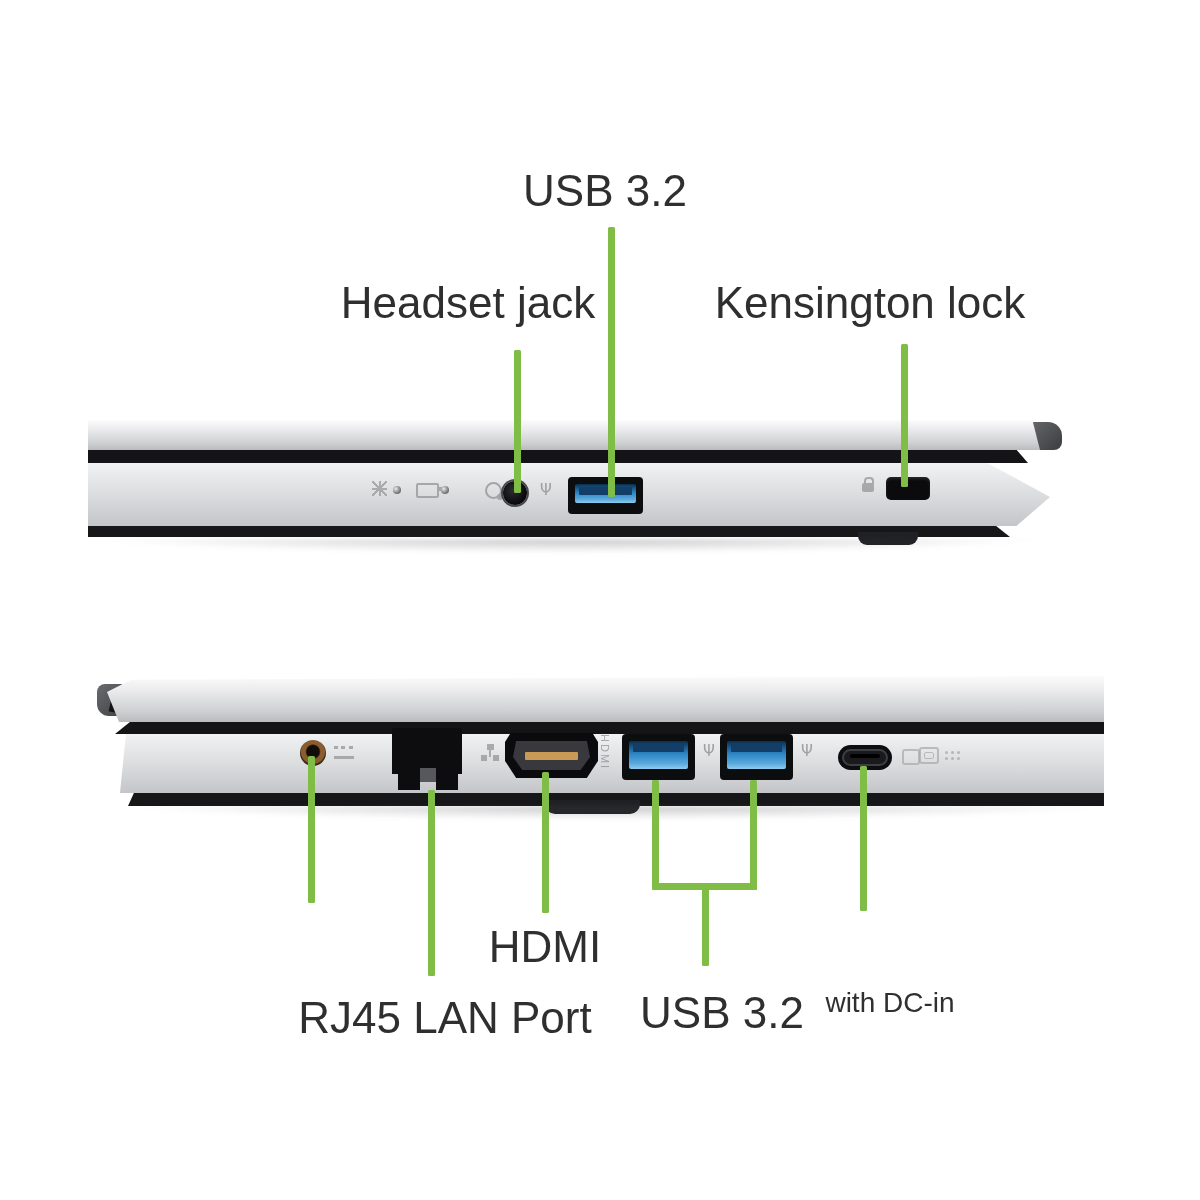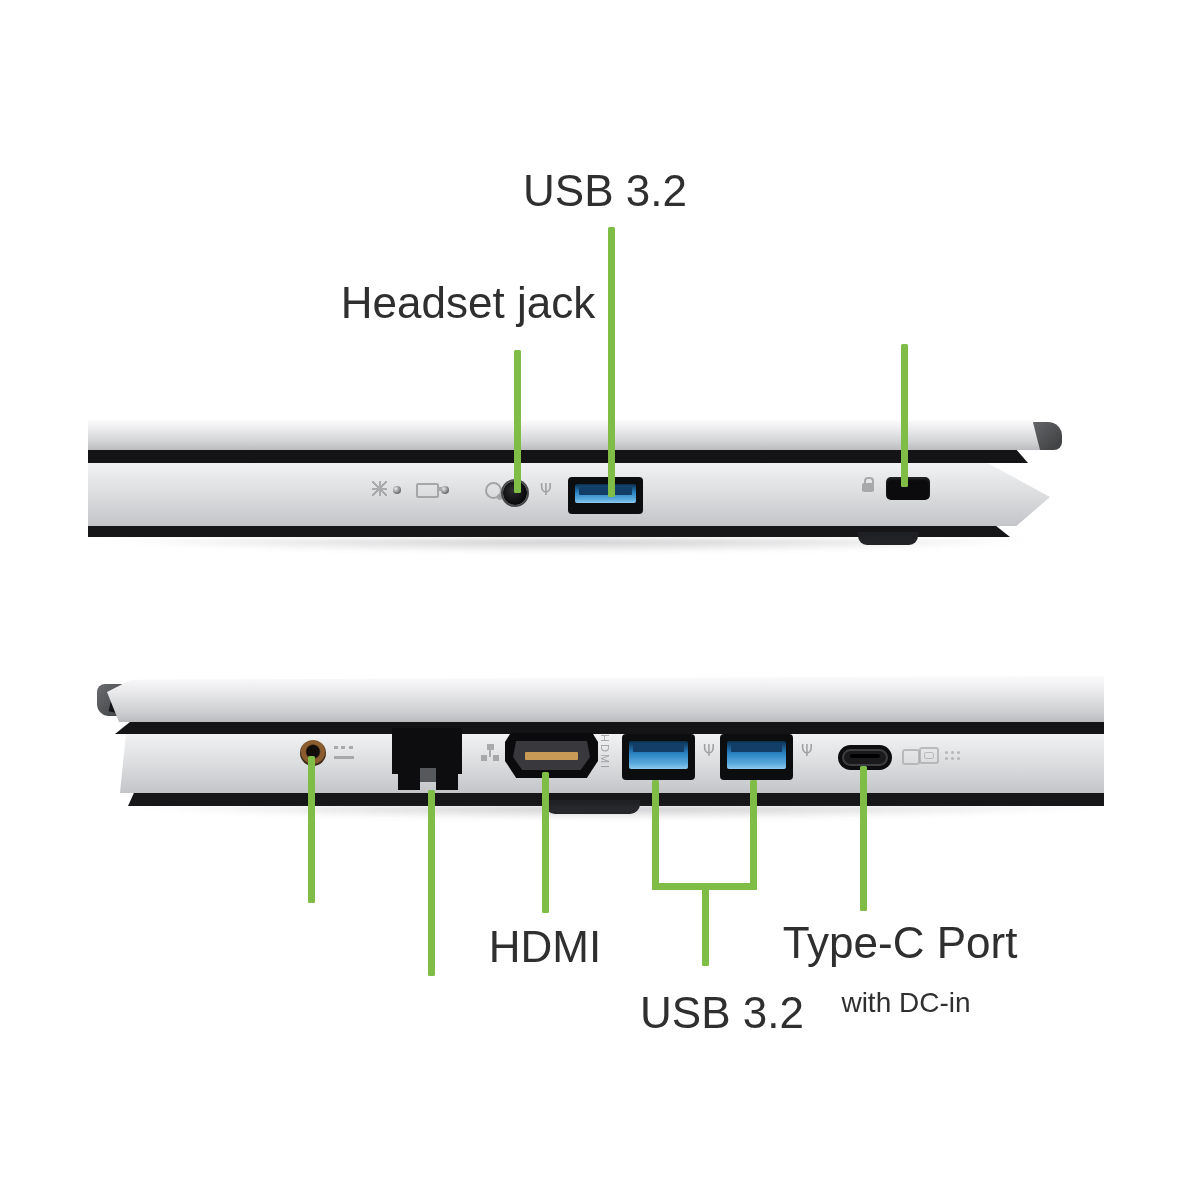--- a/index.html
+++ b/index.html
@@ -3,21 +3,21 @@
 <meta charset="utf-8">
 <style>
   html,body { margin:0; padding:0; }
   body { width:1200px; height:1200px; background:var(--c-background,#fff); }
   .canvas { position:relative; width:1104px; height:1200px; overflow:hidden;
             font-family:"Liberation Sans","DejaVu Sans",sans-serif; }
 
   
   .callout-label { position:absolute; transform:translateX(-50%); white-space:nowrap;
                    font-size:44px; color:var(--c-label_text,#2f2f30); letter-spacing:0px; }
-  .callout-label.small { font-size:28px;margin-left:16px; }
+  .callout-label.small { font-size:28px; }
   .callout-line { position:absolute; width:7px; background:var(--c-callout_green,#7fbd47);
                   border-radius:1.5px; z-index:6; }
   .callout-hbar { position:absolute; height:7px; background:var(--c-callout_green,#7fbd47);
                   border-radius:1.5px; z-index:6; }
 
   
   .laptop { position:absolute; z-index:2; }
   .lp-part { position:absolute; }
   .lid   { background:linear-gradient(180deg,#fbfbfc 0%,#ececee 30%,#cfd1d3 75%,#b9bbbe 100%); }
   .gap   { background:#141417; }
@@ -96,20 +96,21 @@
   .dots-icon { position:absolute; width:3px; height:3px; border-radius:50%; background:#a7a8aa; opacity:.75;
                box-shadow:6px 0 #a7a8aa, 12px 0 #a7a8aa, 0 6px #a7a8aa, 6px 6px #a7a8aa, 12px 6px #a7a8aa; }
 </style>
 </head>
 <body>
 
 <div class="canvas">
 
   <div class="callout-label" style="left:605px; top:166px;">USB 3.2</div>
   <div class="callout-label" style="left:468px; top:278px;">Headset jack</div>
+  <div class="callout-label" style="left:870px; top:278px;">Kensington lock</div>
 
   <div class="callout-line" style="left:608px; top:227px; height:270px;"></div>
   <div class="callout-line" style="left:514px; top:350px; height:143px;"></div>
   <div class="callout-line" style="left:901px; top:344px; height:143px;"></div>
 
   <div class="laptop" style="left:88px; top:418px; width:980px; height:136px;">
     <div class="lp-part knob" style="left:936px; top:4px; width:38px; height:28px; border-radius:10px 14px 8px 6px;"></div>
     <div class="lp-part lid" style="left:0; top:2px; width:952px; height:30px; clip-path:polygon(0 0,99.2% 0,100% 100%,0 100%);"></div>
     <div class="lp-part gap" style="left:0; top:32px; width:940px; height:13px; clip-path:polygon(0 0,98.8% 0,100% 100%,0 100%);"></div>
     <div class="lp-part base" style="left:0; top:45px; width:962px; height:63px; clip-path:polygon(0 0,93.5% 0,100% 54%,96.5% 100%,0 100%);"></div>
@@ -182,18 +183,18 @@
 
   <div class="callout-line" style="left:308px; top:756px; height:147px;"></div>
   <div class="callout-line" style="left:428px; top:790px; height:186px;"></div>
   <div class="callout-line" style="left:542px; top:772px; height:141px;"></div>
   <div class="callout-line" style="left:652px; top:780px; height:110px;"></div>
   <div class="callout-line" style="left:750px; top:780px; height:110px;"></div>
   <div class="callout-hbar" style="left:652px; top:883px; width:105px;"></div>
   <div class="callout-line" style="left:702px; top:883px; height:83px;"></div>
   <div class="callout-line" style="left:860px; top:766px; height:145px;"></div>
 
+  <div class="callout-label" style="left:445px; top:993px;">RJ45 LAN Port</div>
   <div class="callout-label" style="left:545px; top:922px;">HDMI</div>
   <div class="callout-label" style="left:722px; top:988px;">USB 3.2</div>
-  <div class="callout-label" style="left:900px; top:918px;">Type-C Port</div>
   <div class="callout-label small" style="left:890px; top:987px;">with DC-in</div>
 
 </div>
 
 </body></html>

